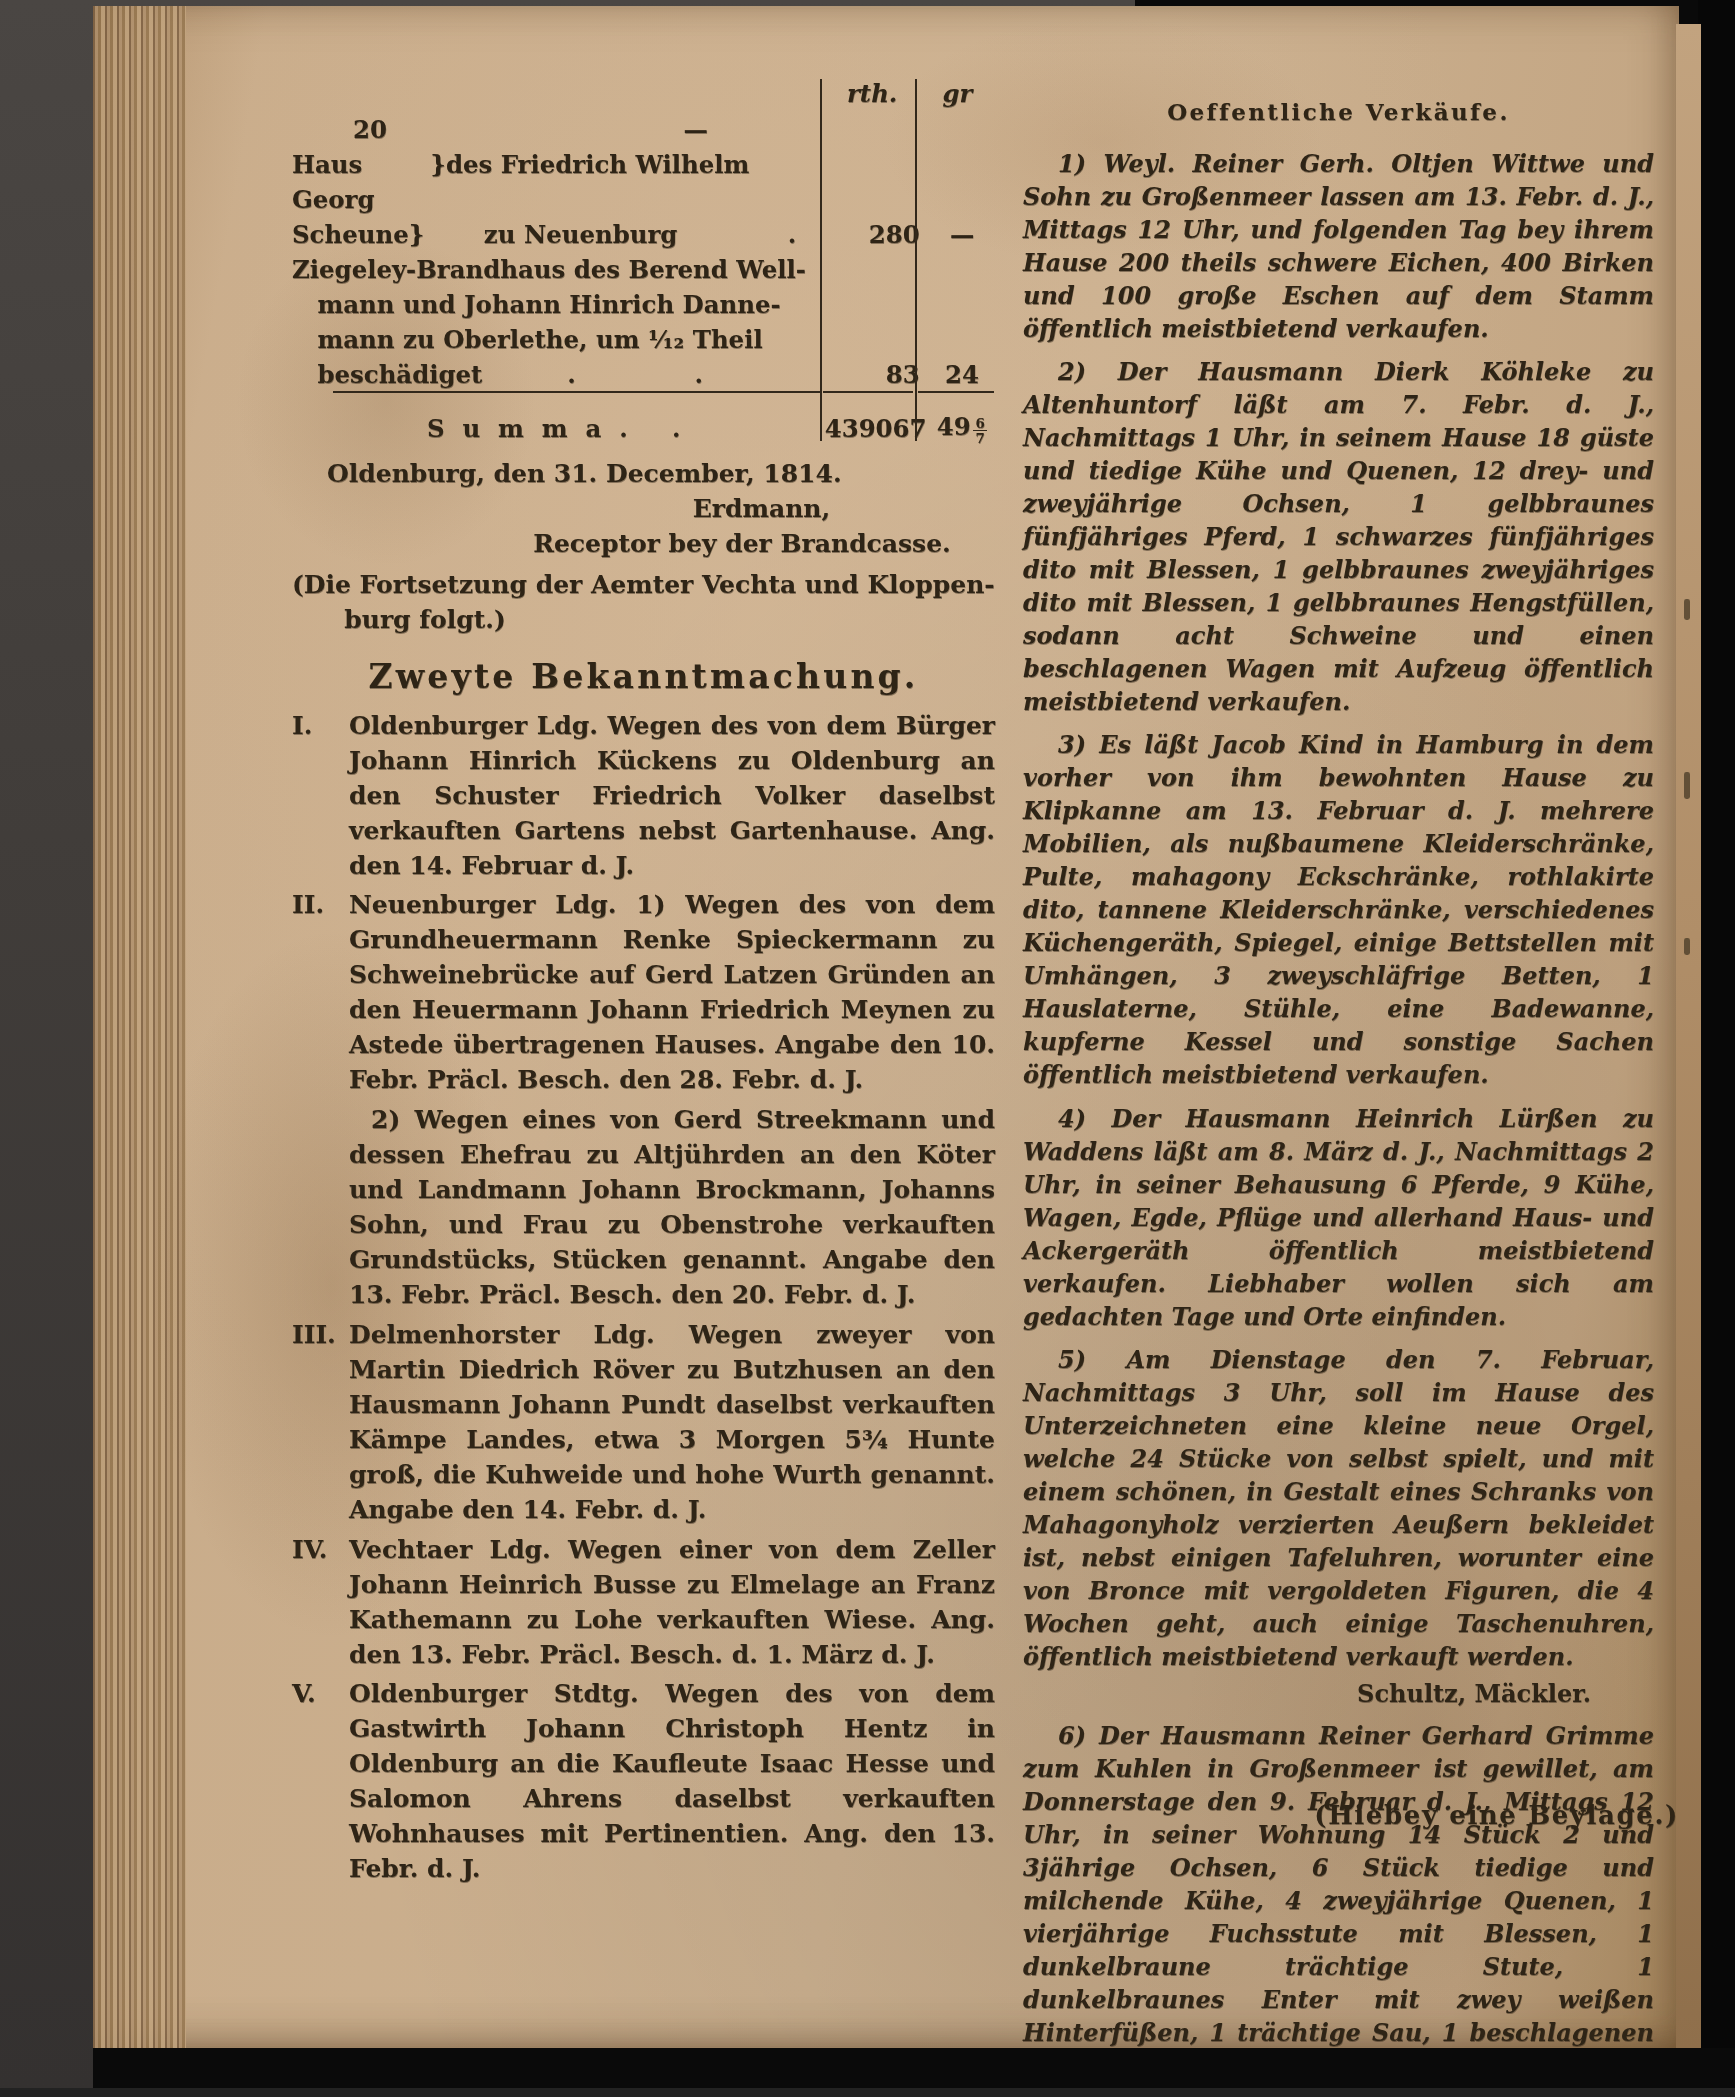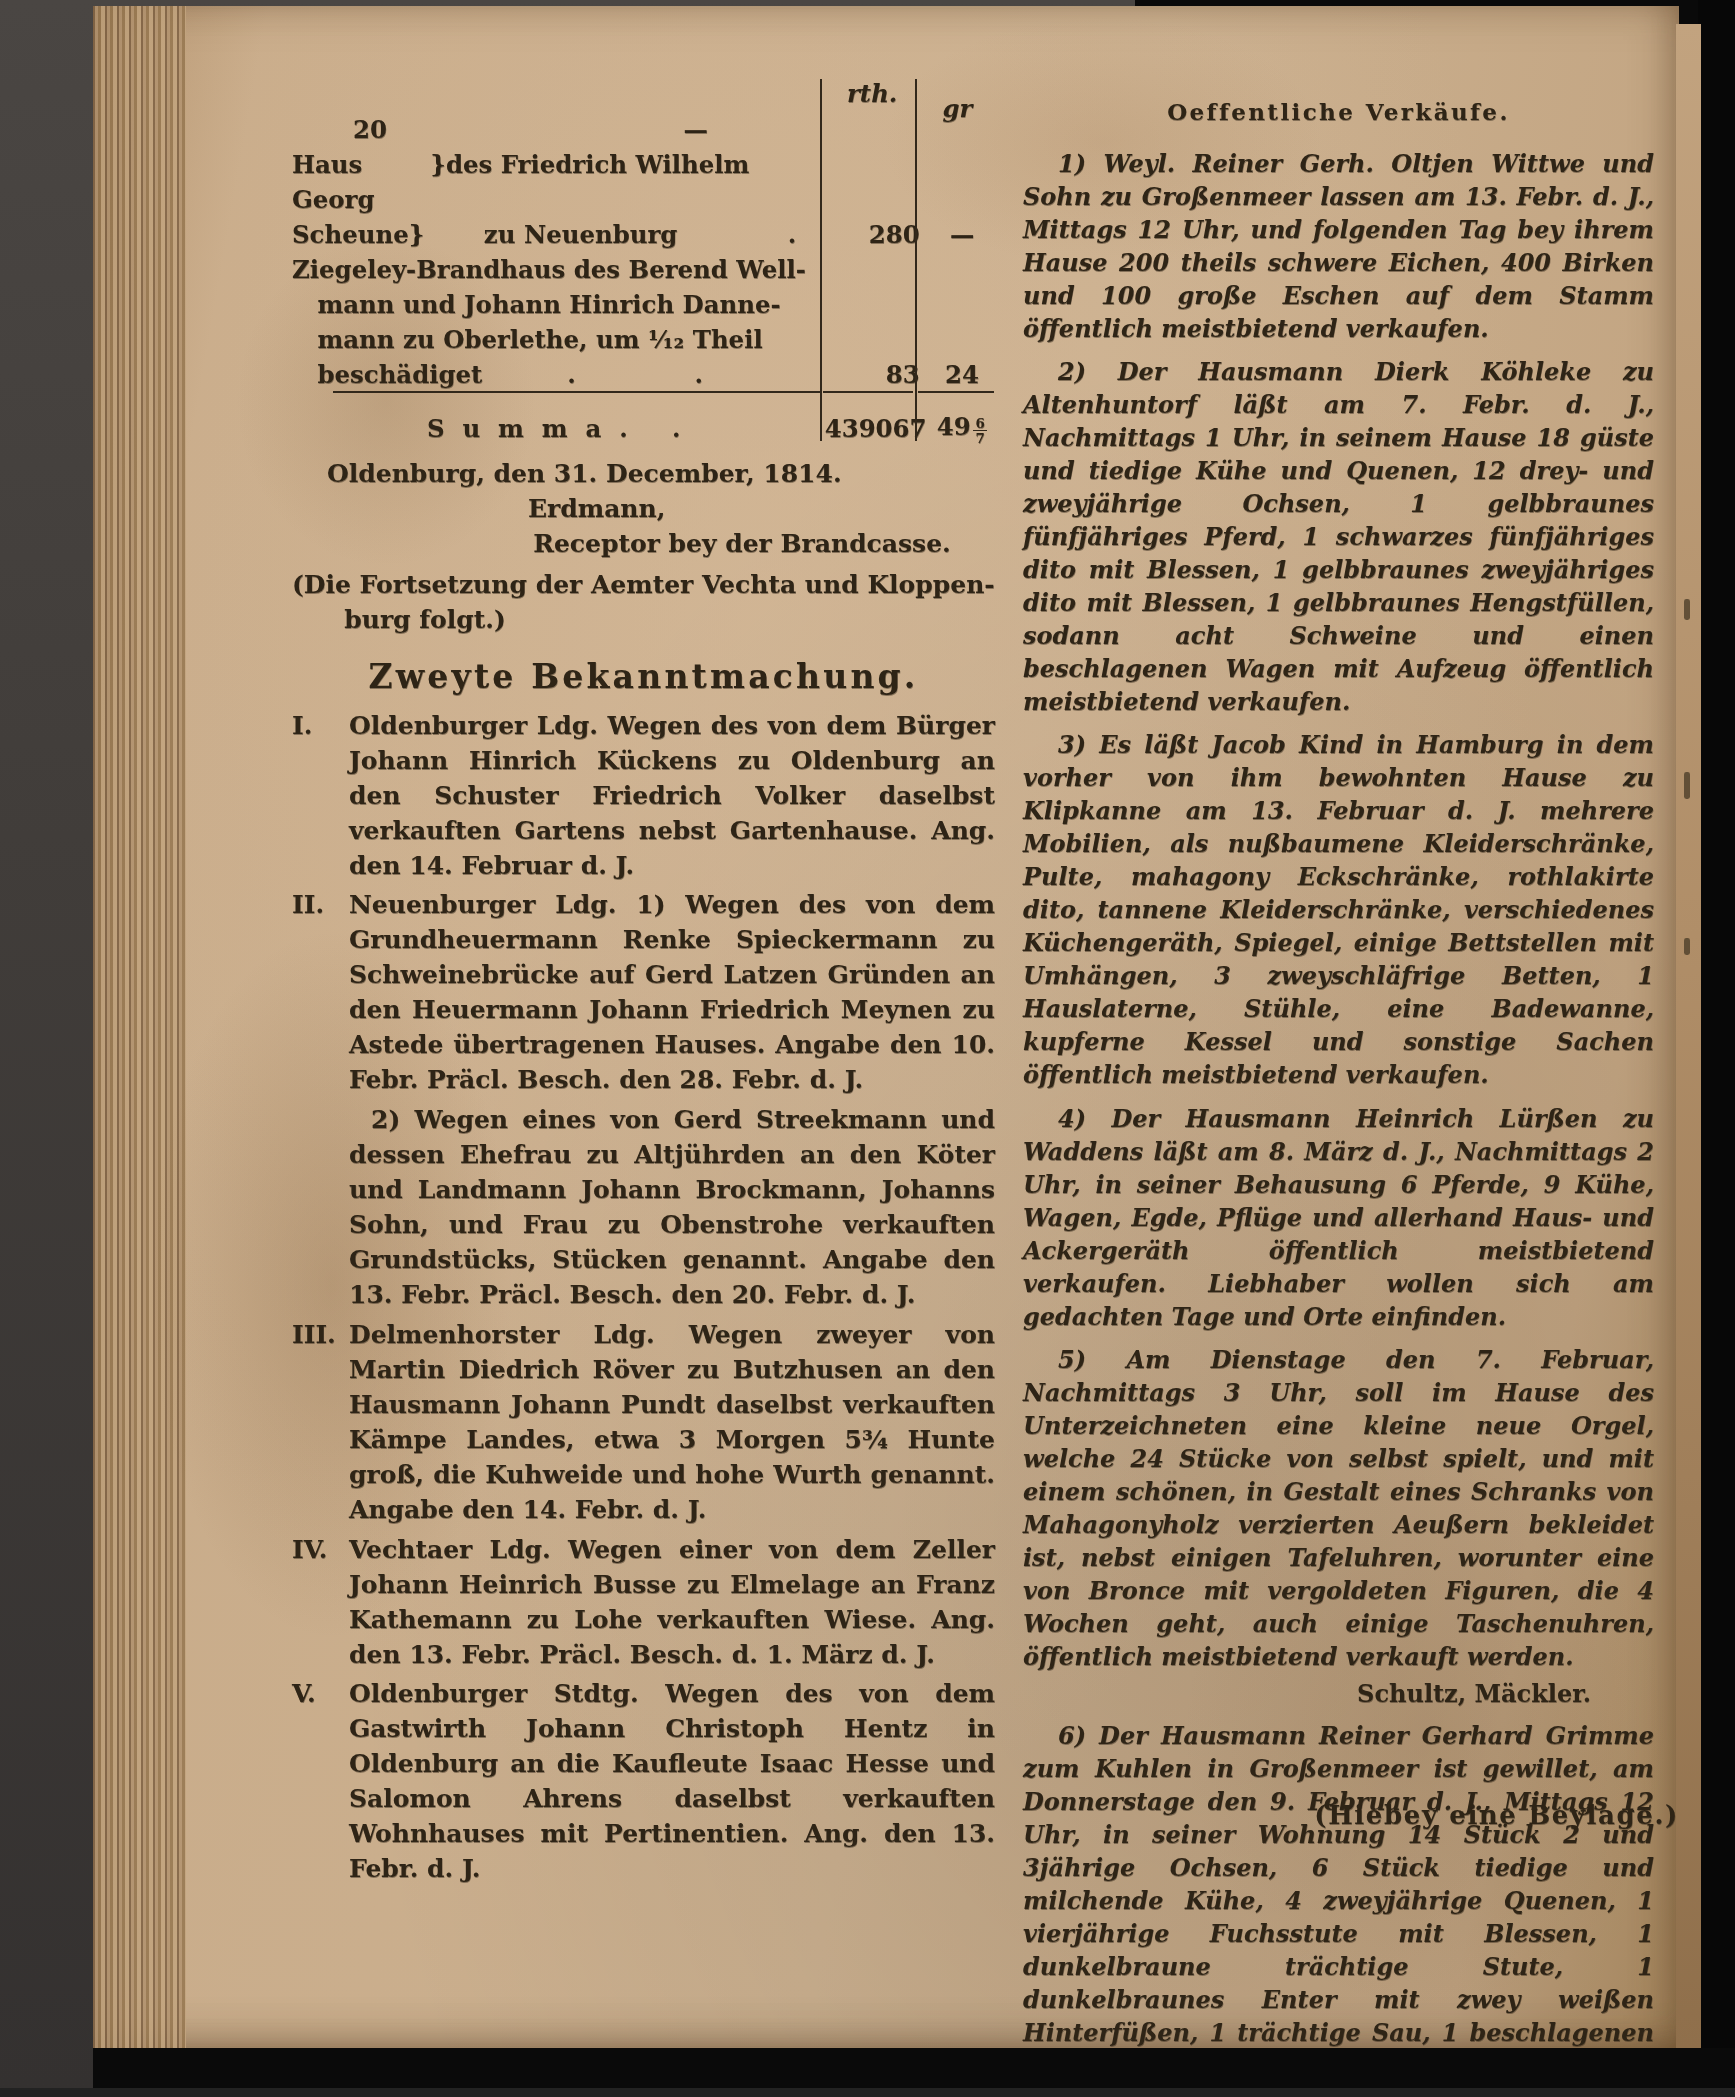--- a/index.html
+++ b/index.html
@@ -56,29 +56,29 @@
   .hrule{position:absolute; height:2.4px; background:#32281b;}
   .hr-lab{top:315px; left:41px;  width:487px;}
   .hr-v1{ top:315px; left:531px; width:90px;}
   .hr-v2{ top:315px; left:626px; width:76px;}
   .amt-row{display:flex; align-items:flex-end;}
   .amt-lab{width:528px; white-space:pre-wrap; padding-right:4.7px;}
   .amt-v1{width:95px; text-align:right; padding-right:9.5px;}
   .amt-v2{flex:1; text-align:center;}
   .amt-head{display:flex; align-items:flex-start; height:36px;}
   .amt-head .amt-v1{text-align:center; padding-right:0; font-style:italic;}
-  .amt-head .amt-v2{font-style:italic;margin-top:15px;}
+  .amt-head .amt-v2{font-style:italic;}
   .amt-summa{display:flex; align-items:flex-end; padding-top:8px; height:46px;}
   .amt-summa .amt-lab{text-align:center; letter-spacing:4.7px;}
   .frac{display:inline-block; vertical-align:-8px; margin-left:2.4px; text-align:center;}
   .frac .fn{display:block; font-size:13.4px; line-height:13.4px; border-bottom:1.6px solid #32281b; padding:0 2.4px;}
   .frac .fd{display:block; font-size:13.4px; line-height:15px;}
   
   .dateline{margin:9.5px 0 0 35px;}
-  .sig-name{text-align:left; padding-left:236px;}
+  .sig-name{text-align:center; padding-left:236px;}
   .sig-title{text-align:center; padding-left:197px;}
   .note{white-space:pre-wrap; margin-top:6.3px;}
   .lc-head{text-align:center; font-size:33px; letter-spacing:3.2px; margin:22px 0 14px;}
   
   .ann{position:relative; padding-left:57px; text-align:justify; margin-bottom:4.7px;}
   .ann .num{position:absolute; left:0; top:0;}
   .ann.sub{text-indent:22px;}
   
   .rc-head{text-align:center; font-size:23px; letter-spacing:2.4px; margin-bottom:19px;}
   .rp{text-indent:35px; text-align:justify; margin-bottom:10.2px;font-style:italic;}

